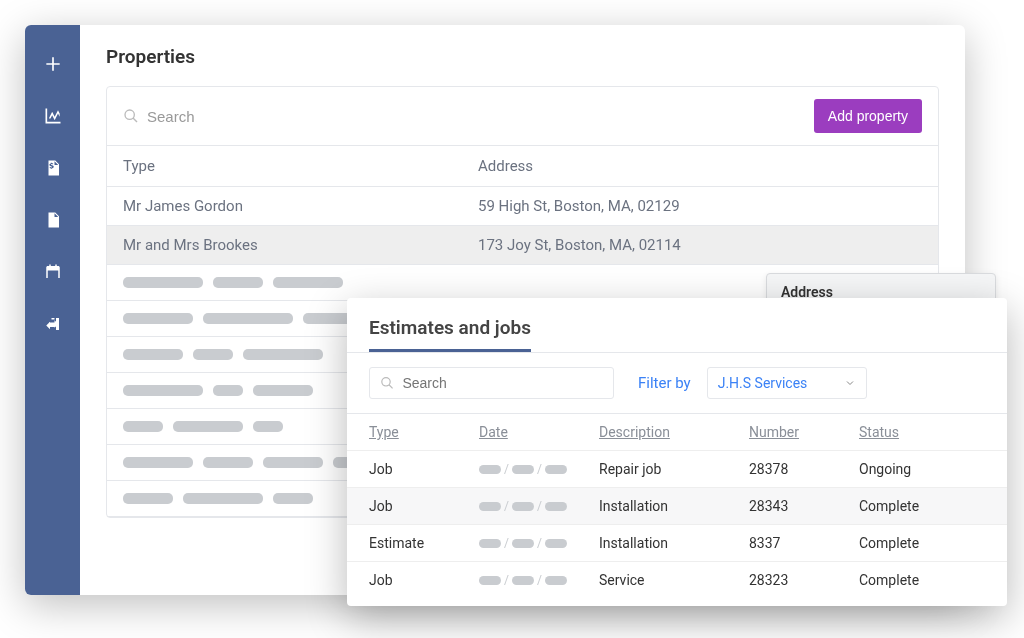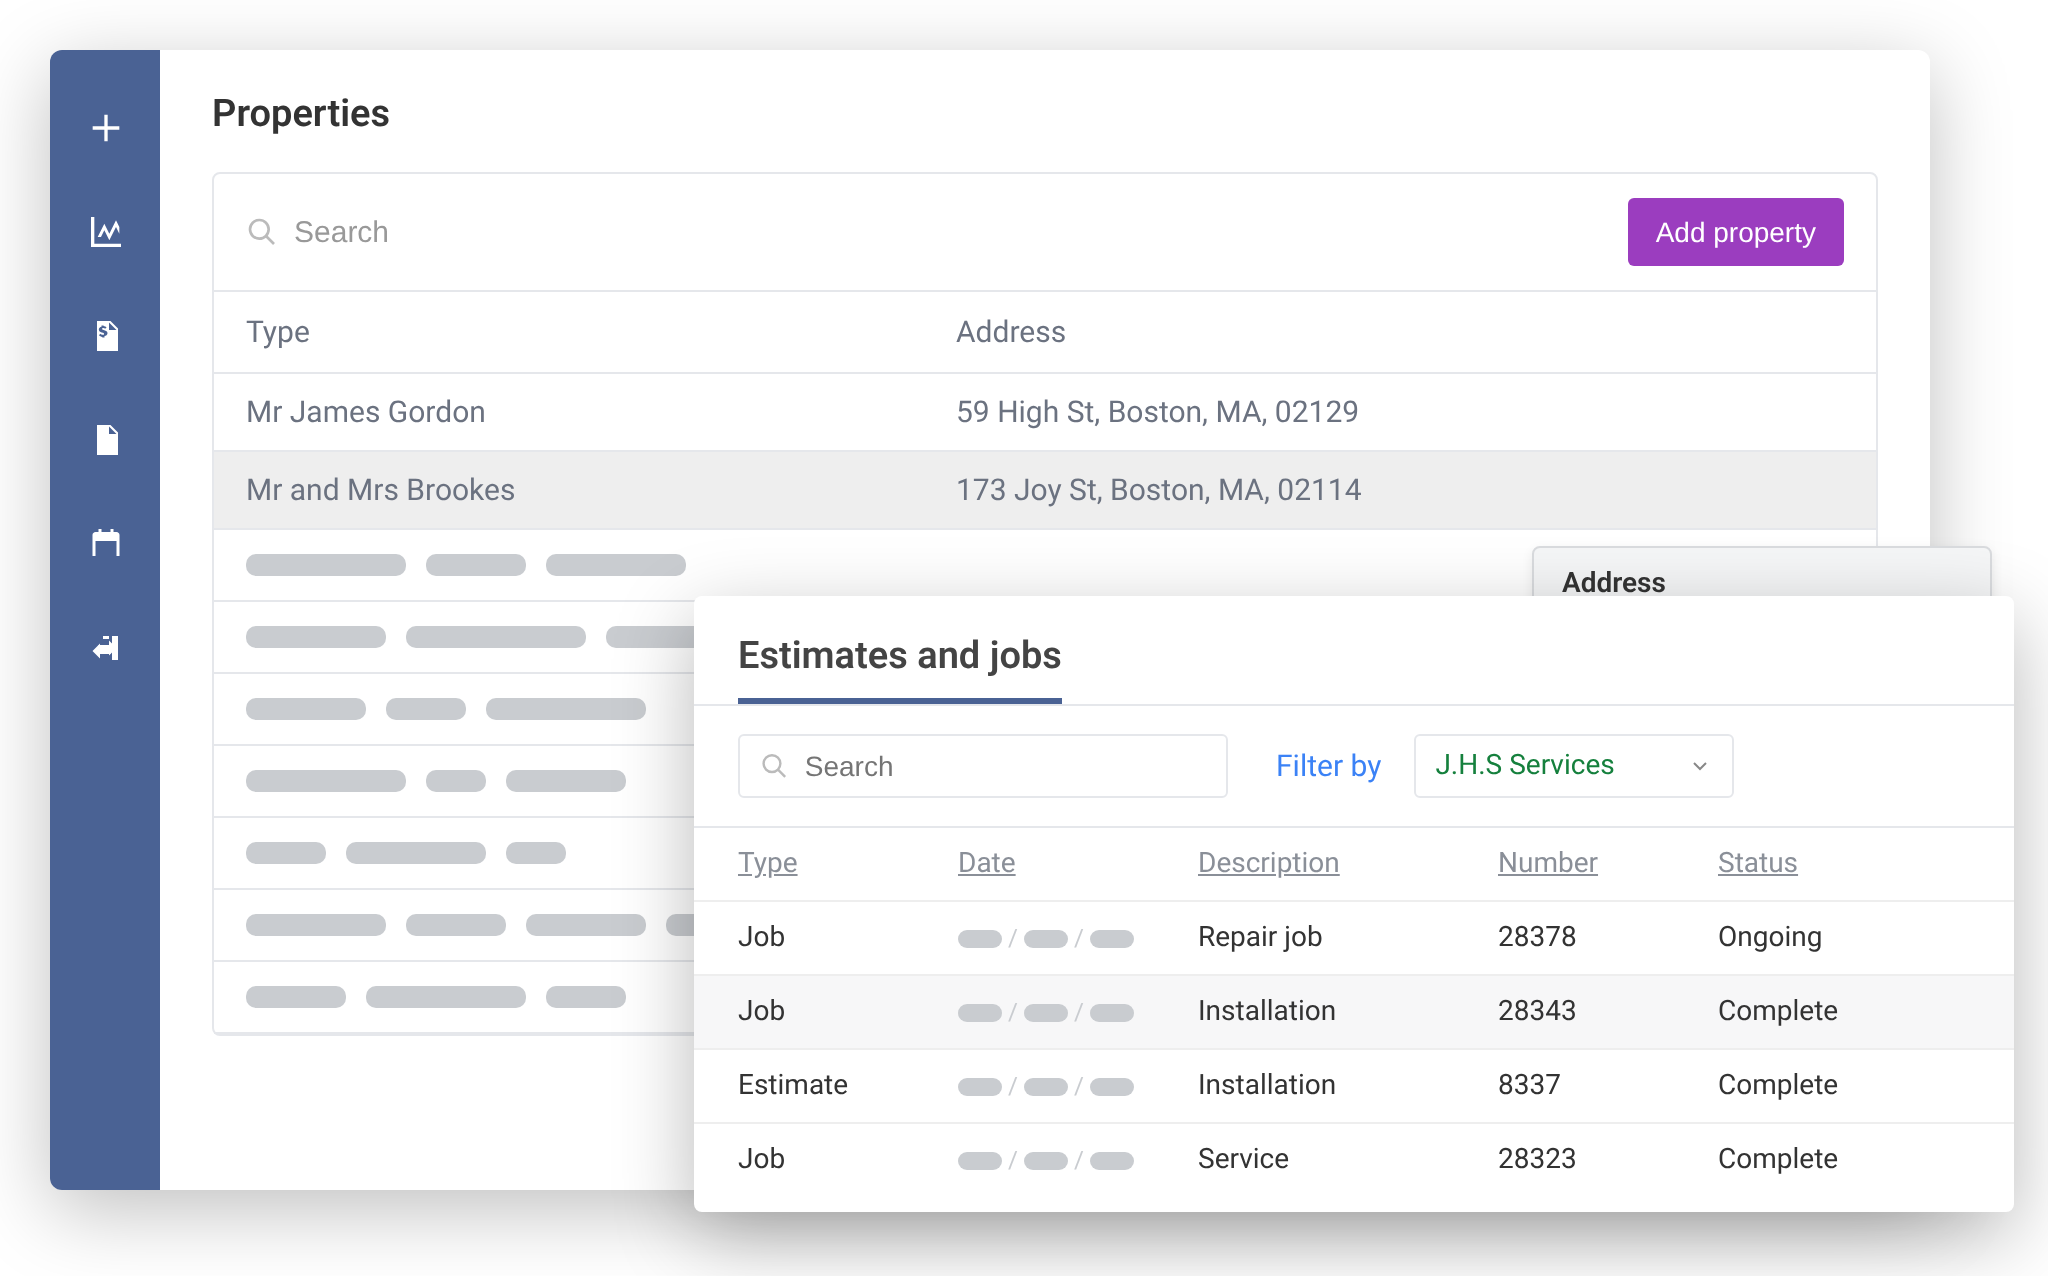--- a/index.html
+++ b/index.html
@@ -37,21 +37,21 @@
     .tooltip-content { font-size: 14px; color: #333; }
 
     
     .estimates-panel { position: absolute; top: 298px; left: 335px; width: 660px; background: #fff; border-radius: 4px; box-shadow: 0 12px 40px rgba(0,0,0,0.28); padding: 18px 22px 8px 22px; margin-left: 12px; }
     .estimates-title { font-size: 19px; font-weight: 600; color: #444; padding-bottom: 10px; border-bottom: 3px solid #4a6294; display: inline-block; margin-bottom: 0; }
     .estimates-title-wrap { border-bottom: 1px solid #e5e7eb; margin: 0 -22px 0 -22px; padding: 0 22px; }
     .filter-row { display: flex; align-items: center; gap: 16px; padding: 14px 0; border-bottom: 1px solid #e5e7eb; margin: 0 -22px; padding-left: 22px; padding-right: 22px; }
     .est-search { display: flex; align-items: center; gap: 8px; border: 1px solid #e5e7eb; border-radius: 3px; padding: 7px 10px; flex: 0 0 245px; }
     .est-search input { border: none; outline: none; font-size: 14px; color: #888; background: transparent; width: 100%; }
     .filter-label { font-size: 15px; color: #3b82f6; margin-left: 8px; }
-    .filter-select { display: flex; align-items: center; gap: 10px; border: 1px solid #e5e7eb; border-radius: 3px; padding: 7px 10px; font-size: 14px; color: #15803d; cursor: pointer; flex: 0 0 160px; justify-content: space-between; }
+    .filter-select { display: flex; align-items: center; gap: 10px; border: 1px solid #e5e7eb; border-radius: 3px; padding: 7px 10px; font-size: 14px; color: #3b82f6; cursor: pointer; flex: 0 0 160px; justify-content: space-between; }
     .chevron { width: 12px; height: 12px; color: #888; }
     .ejobs-header, .ejobs-row { display: flex; padding: 10px 0; margin: 0 -22px; padding-left: 22px; padding-right: 22px; font-size: 14px; border-bottom: 1px solid #eee; }
     .ejobs-header { color: #8a8f98; text-decoration: underline; }
     .ejobs-row { color: #333; }
     .ejobs-row.alt { background: #f7f7f8; }
     .ejobs-row:last-child { border-bottom: none; }
     .ec-type { flex: 0 0 110px; }
     .ec-date { flex: 0 0 120px; display: flex; gap: 4px; align-items: center; }
     .ec-desc { flex: 0 0 150px; }
     .ec-num { flex: 0 0 110px; }

